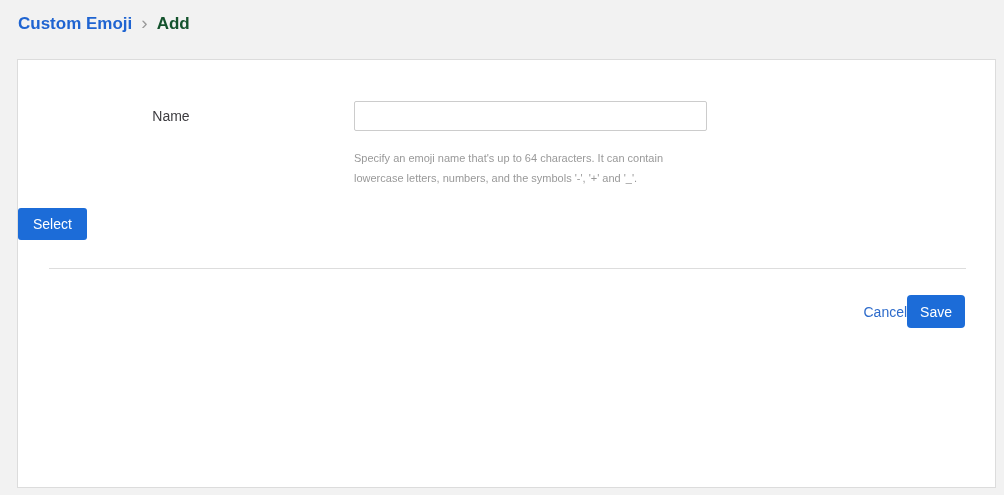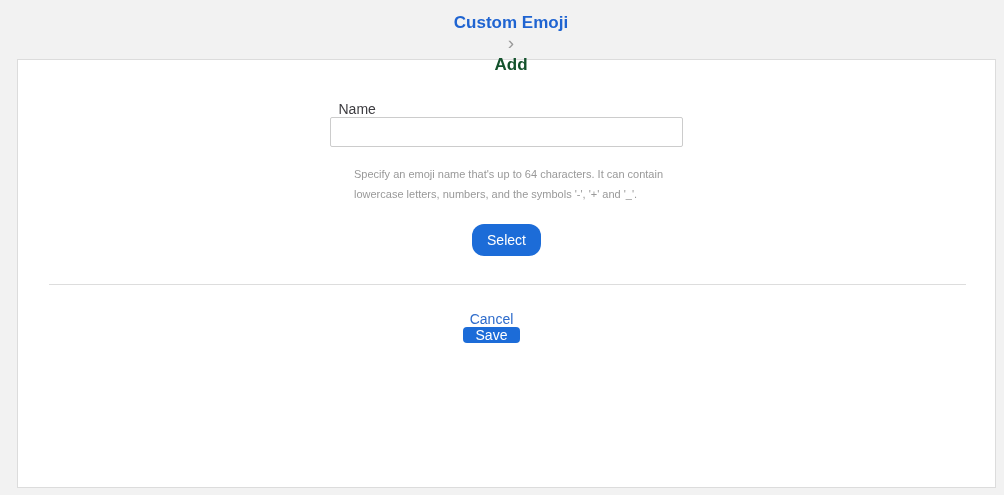--- a/index.html
+++ b/index.html
@@ -1,15 +1,15 @@
 <!DOCTYPE html>
 <html><head>
 <meta charset="utf-8">
 <style>
-  * { margin: 0; padding: 0; box-sizing: border-box; flex-direction: column; }
+  * { margin: 0; padding: 0; box-sizing: border-box; }
   html, body {
     width: 1004px; height: 495px;
     background: #f2f2f2;
     font-family: "Liberation Sans", sans-serif;
     overflow: hidden;
   }
   
   .breadcrumb {
     display: flex; align-items: center;
     padding: 13px 0 0 18px;
@@ -30,21 +30,21 @@
     background: #ffffff;
     border: 1px solid #dcdcdc;
     padding-top: 41px;
   }
 
   
   .form-row { display: flex; align-items: center; }
   .form-label {
     box-sizing: content-box;
     width: 306px; padding-right: 30px;
-    text-align: left;
+    text-align: center;
     font-size: 14px; color: #3d3c40;
     flex: none;
   }
   .text-input {
     width: 353px; height: 30px;
     border: 1px solid #cccccc; border-radius: 2px;
     padding: 0 10px;
     font-size: 14px; font-family: inherit; color: #3d3c40;
     outline: none; background: #fff;
   }
@@ -55,37 +55,37 @@
     color: #999999;
   }
   .image-row { margin-top: 20px; }
 
   .btn {
     font-family: inherit;
     background: #1c6cd8; color: #ffffff;
     border: none; cursor: pointer;
     font-size: 14px;
   }
-  .select-btn { height: 32px; padding: 0 15px; border-radius: 12px; }
+  .select-btn { height: 32px; padding: 0 15px; border-radius: 3px; }
 
   .divider {
     border: none; border-top: 1px solid #dddddd;
     margin: 28px 29px 0 31px;
   }
 
   
   .footer {
     display: flex; justify-content: flex-end; align-items: center;
     padding: 26px 30px 0 0;
   }
   .cancel-link {
     color: #2d6bcb; font-size: 14px;
     margin-right: 0; cursor: pointer; text-decoration: none;
   }
-  .save-btn { height: 16px; padding: 0 13px; border-radius: 4px; }
+  .save-btn { height: 33px; padding: 0 13px; border-radius: 4px; }
 </style>
 </head>
 <body>
 
 <div class="breadcrumb">
   <a class="breadcrumb-link">Custom Emoji</a>
   <span class="breadcrumb-sep">›</span>
   <span class="breadcrumb-current">Add</span>
 </div>
 

